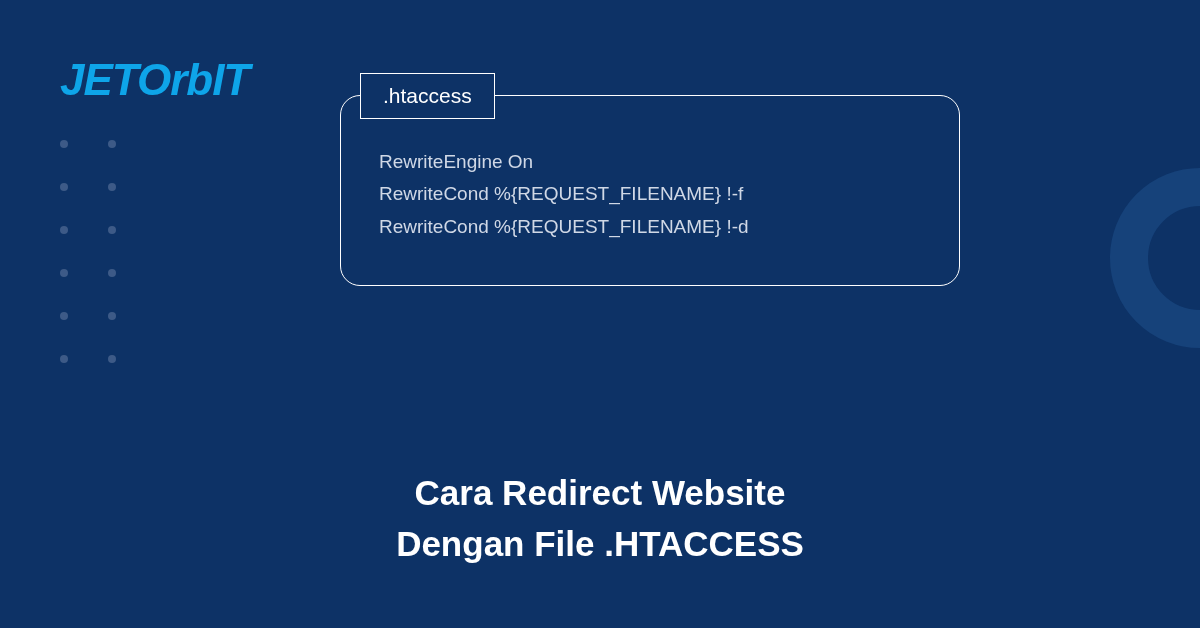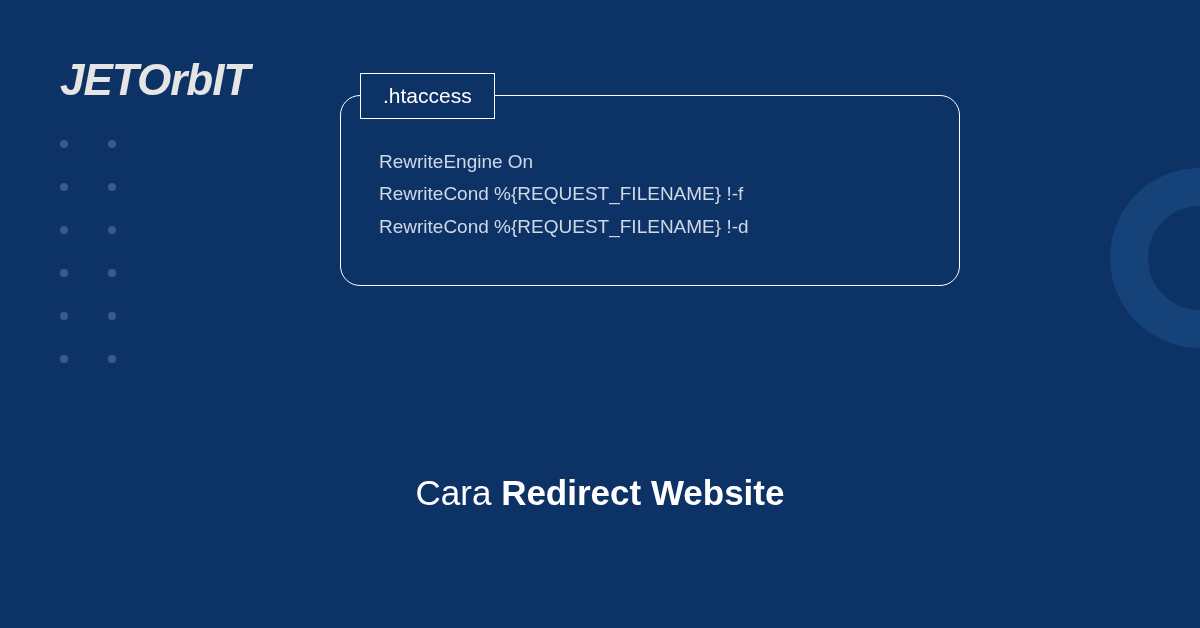--- a/index.html
+++ b/index.html
@@ -14,21 +14,21 @@
       background: #0d3266;
       font-family: 'Segoe UI', -apple-system, BlinkMacSystemFont, sans-serif;
       position: relative;
       overflow: hidden;
     }
 
     .logo {
       position: absolute;
       top: 55px;
       left: 60px;
-      color: #e5e5e5;
+      color: #0ea5e9;
       font-size: 44px;
       font-weight: 700;
       font-style: italic;
       letter-spacing: -1px;
       display: flex;
       align-items: center;
     }
 
     .logo-text {
       font-family: 'Arial', sans-serif;
@@ -93,21 +93,21 @@
       left: 50%;
       transform: translateX(-50%);
       text-align: center;
       color: #ffffff;
       font-size: 35px;
       line-height: 1.45;
       width: 100%;
     }
 
     .title-light {
-      font-weight: 400;
+      font-weight: 700;
     }
 
     .title-bold {
       font-weight: 700;
       text-align: center;
     }
 
     .ring {
       position: absolute;
       right: -90px;
@@ -146,15 +146,18 @@
     <div class="code-line">RewriteEngine On</div>
     <div class="code-line">RewriteCond %{REQUEST_FILENAME} !-f</div>
     <div class="code-line">RewriteCond %{REQUEST_FILENAME} !-d</div>
   </div>
 </div>
 
 <div class="title">
   <div>
     <span class="title-light">Cara </span><span class="title-bold">Redirect Website</span>
   </div>
+  <div>
+    <span class="title-light">Dengan File </span><span class="title-bold">.HTACCESS</span>
+  </div>
 </div>
 
 <div class="ring"></div>
 
 </body></html>

